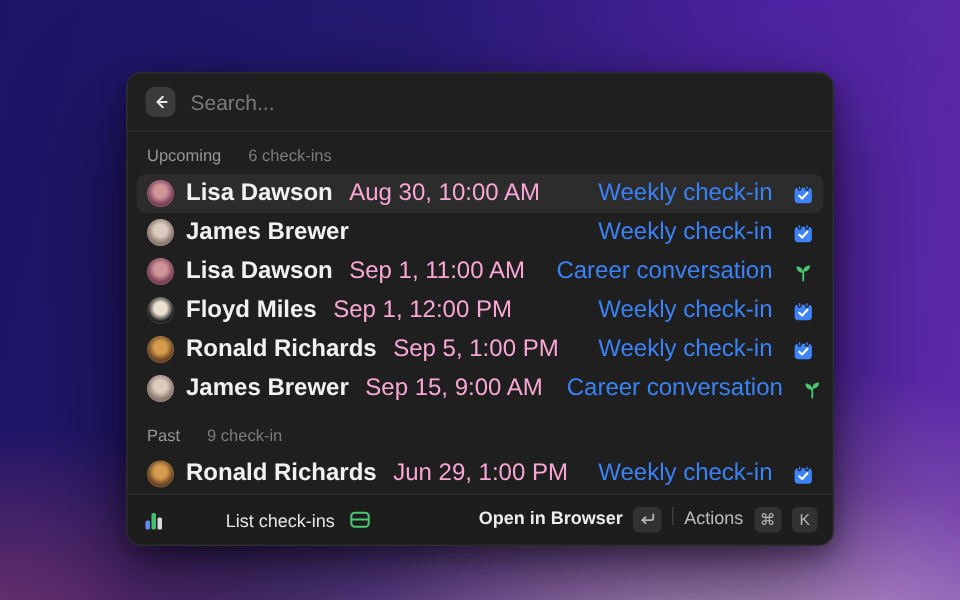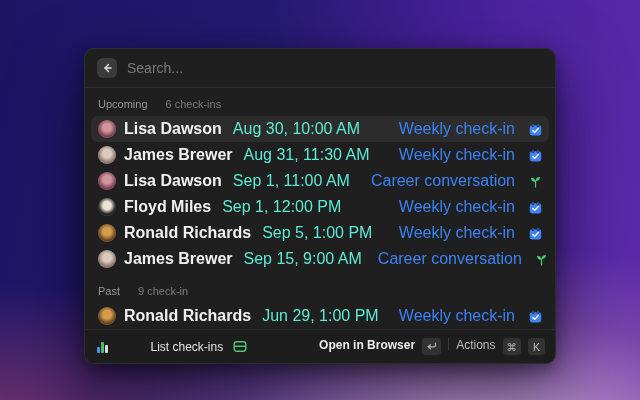--- a/index.html
+++ b/index.html
@@ -29,21 +29,21 @@
 
   
   .list { flex:1; padding:2px 6px 0; overflow:hidden; }
   .section-header { display:flex; align-items:center; gap:18px; padding:8px 7px 6px; font-size:11px; }
   .section-header .sec-label { color:#979797; font-weight:500; }
   .section-header .sec-count { color:#7c7c7c; }
   .row { display:flex; align-items:center; height:26px; padding:0 7px; border-radius:7px; gap:8px; font-size:16px; cursor:pointer; }
   .row.selected { background:#2c2c2d; }
   .avatar { width:18px; height:18px; border-radius:50%; flex-shrink:0; box-shadow: inset 0 0 0 0.5px rgba(255,255,255,0.15); }
   .person-name { color:#f1f1f1; font-weight:600; white-space:nowrap; }
-  .datetime { color:#5eead4; margin-left:3px; white-space:nowrap; }
+  .datetime { color:#f9a8d4; margin-left:3px; white-space:nowrap; }
   .spacer { flex:1; }
   .type-label { color:#3b82f6; margin-right:5px; white-space:nowrap; }
   .row-icon { width:14px; height:14px; display:flex; align-items:center; justify-content:center; flex-shrink:0; }
 
   
   .footer { height:34px; border-top:1px solid #2d2d2e; background:#1d1d1e; display:flex; align-items:center; padding:0 10px; gap:7px; font-size:12px; flex-shrink:0; }
   .chart-icon { display:flex; align-items:flex-end; gap:1.5px; height:12px; margin:0 3px 0 2px; }
   .chart-icon i { display:block; width:2.5px; border-radius:1px; }
   .cmd-label { color:#e6e6e6;padding-left:33px; }
   .device-icon { margin-left:3px; display:flex; }
@@ -89,21 +89,20 @@
         <rect x="8.7" y="0.6" width="1.9" height="3.4" rx="0.95" fill="#3f83f8" stroke="#1f1f20" stroke-width="0.9"></rect>
         <path d="M4.1 8.1 L6.2 10.1 L10 5.9" stroke="#ffffff" stroke-width="1.5" stroke-linecap="round" stroke-linejoin="round"></path>
       </svg>
     </span>
 
   </div>
 
   <div class="row">
     <span class="avatar" style="background: radial-gradient(circle at 50% 42%, rgb(220, 204, 192) 30%, rgb(141, 122, 112) 62%);"></span>
     <span class="person-name">James Brewer</span>
-    <span class="datetime">Aug 31, 11:30 AM</span>
     <span class="spacer"></span>
     <span class="type-label">Weekly check-in</span>
     <span class="row-icon">
       <svg width="13" height="13" viewBox="0 0 14 14" fill="none">
         <rect x="0.8" y="2.4" width="12.4" height="11" rx="2.6" fill="#3f83f8"></rect>
         <rect x="3.4" y="0.6" width="1.9" height="3.4" rx="0.95" fill="#3f83f8" stroke="#1f1f20" stroke-width="0.9"></rect>
         <rect x="8.7" y="0.6" width="1.9" height="3.4" rx="0.95" fill="#3f83f8" stroke="#1f1f20" stroke-width="0.9"></rect>
         <path d="M4.1 8.1 L6.2 10.1 L10 5.9" stroke="#ffffff" stroke-width="1.5" stroke-linecap="round" stroke-linejoin="round"></path>
       </svg>
     </span>

